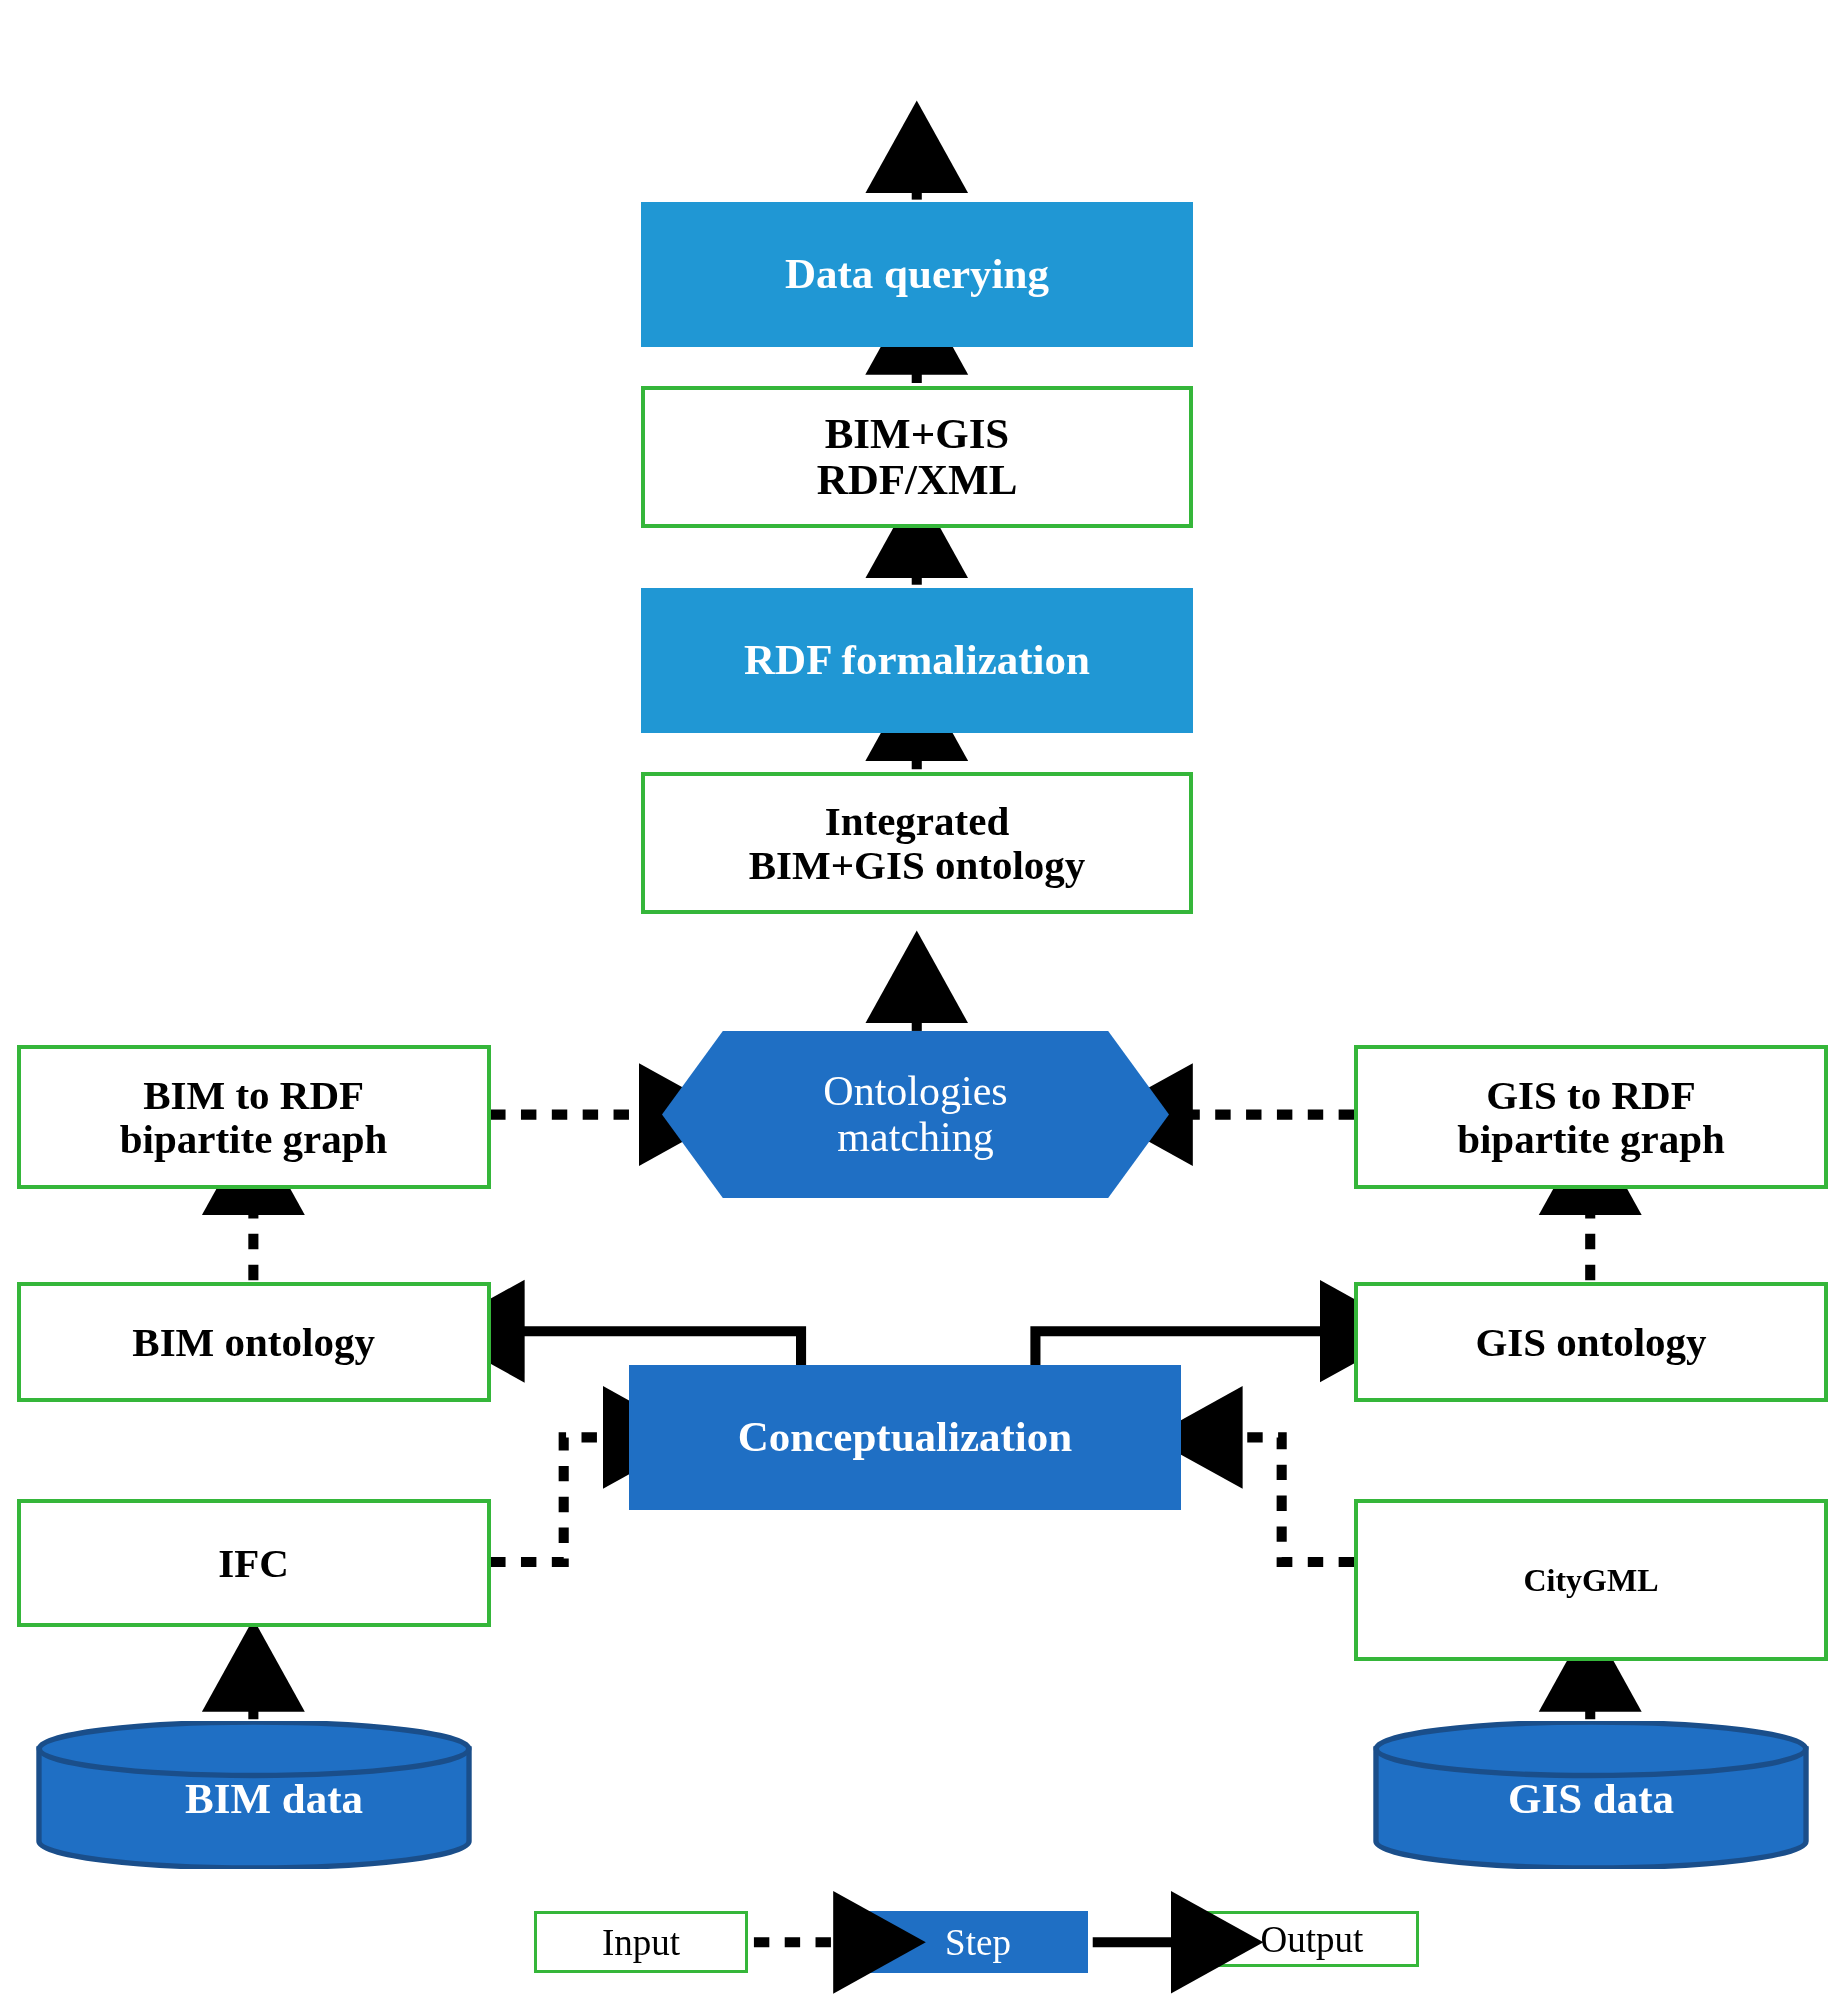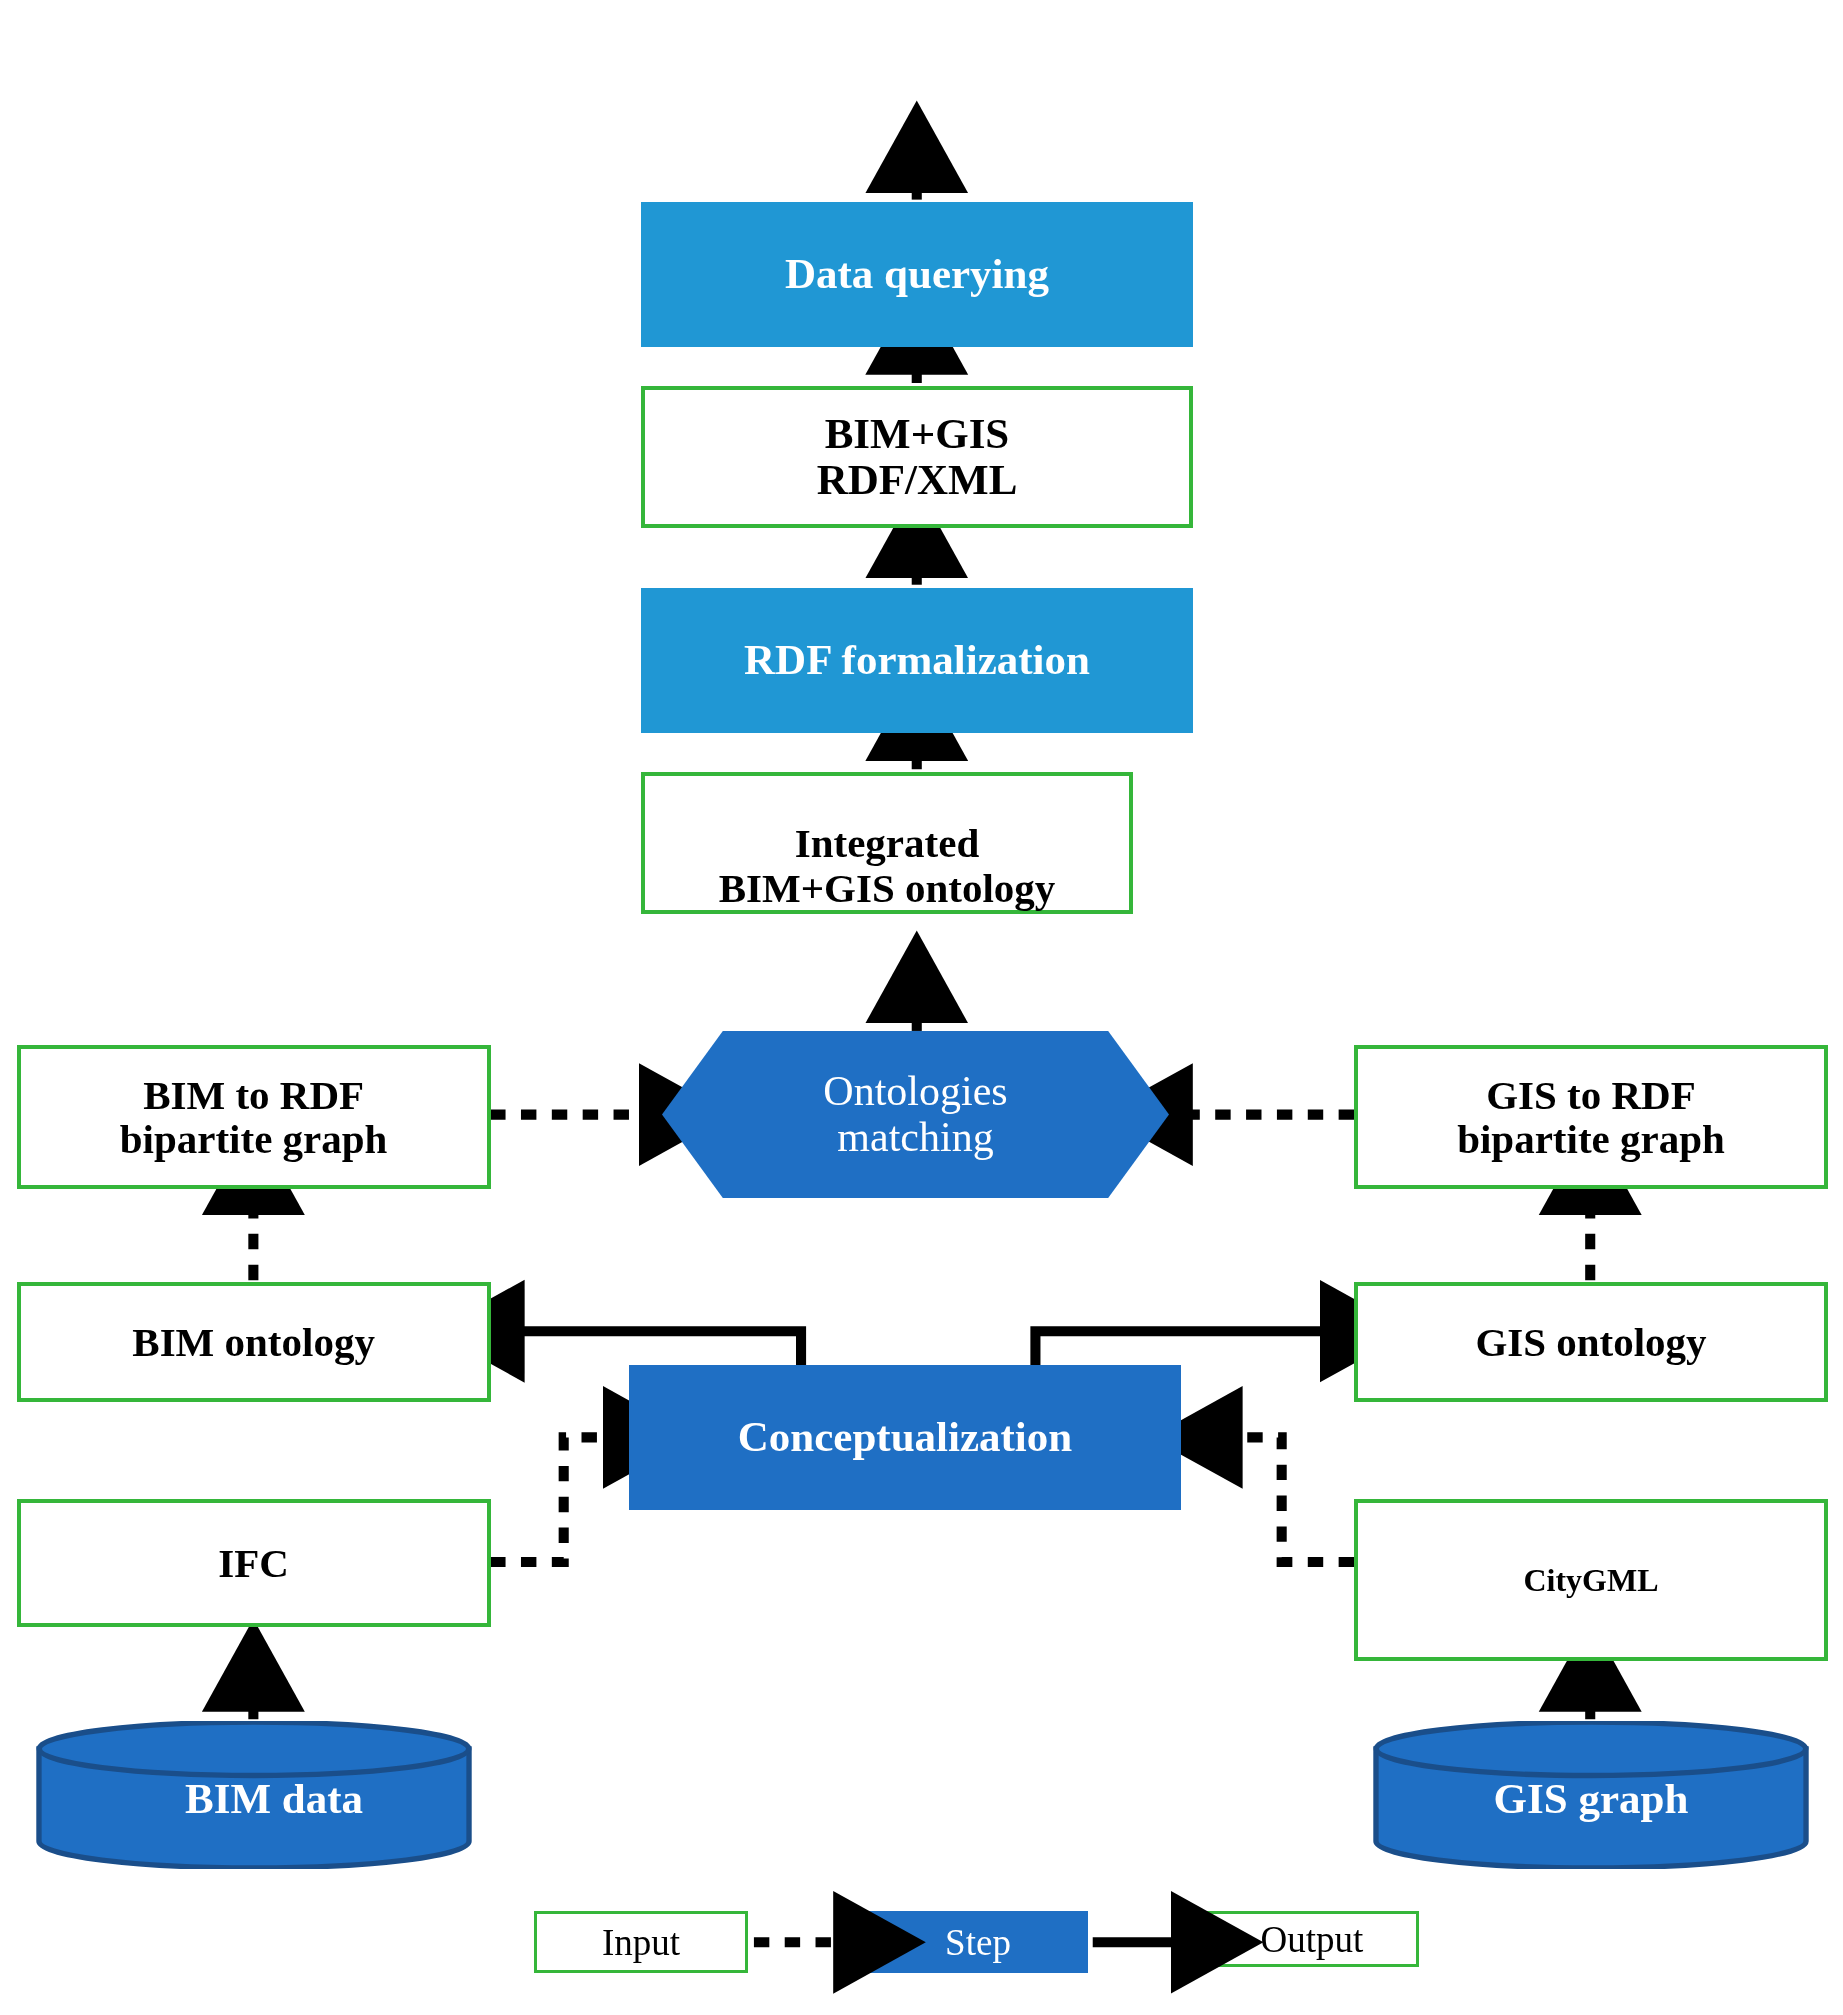--- a/index.html
+++ b/index.html
@@ -120,21 +120,21 @@
 
   <div class="node io" style="left:641px;top:386px;width:552px;height:142px;font-size:43px;">
     <span class="label">BIM+GIS
 RDF/XML</span>
   </div>
 
   <div class="node step light" style="left:641px;top:588px;width:552px;height:145px;font-size:43px;">
     <span class="label">RDF formalization</span>
   </div>
 
-  <div class="node io" style="left:641px;top:772px;width:492px;height:142px;font-size:41px;align-items:flex-end;">
+  <div class="node io" style="left:641px;top:772px;width:552px;height:142px;font-size:41px;">
     <span class="label">Integrated
 BIM+GIS ontology</span>
   </div>
 
   <div class="hex" style="left:662px;top:1031px;width:507px;height:167px;font-size:42px;">
     <span class="label">Ontologies
 matching</span>
   </div>
 
   <div class="node step dark" style="left:629px;top:1365px;width:552px;height:145px;font-size:43px;">
@@ -173,21 +173,21 @@
 
   <div class="node io" style="left:1354px;top:1499px;width:474px;height:162px;font-size:32px;">
     <span class="label">CityGML</span>
   </div>
 
   <div class="cyl" style="left:1373px;top:1721px;width:436px;height:148px;">
     <svg viewBox="0 0 735 250" preserveAspectRatio="none">
       <path d="M5,47 L5,203 A362,45 0 0 0 730,203 L730,47 Z" fill="#1F6FC4" stroke="#1A4E8A" stroke-width="9"></path>
       <ellipse cx="367.5" cy="47" rx="362" ry="45" fill="#1F6FC4" stroke="#1A4E8A" stroke-width="9"></ellipse>
     </svg>
-    <div class="cyltext" style="font-size:43px;">GIS graph</div>
+    <div class="cyltext" style="font-size:43px;">GIS data</div>
   </div>
 
   <div id="legend" style="left:534px;top:1905px;width:801px;height:77px;">
 
     <div class="legbox io" style="left:0px;top:6px;width:214px;height:62px;font-size:37px;">
       <span>Input</span>
     </div>
 
     <div class="legbox stepbox" style="left:334px;top:6px;width:220px;height:62px;font-size:37px;">
       <span>Step</span>

